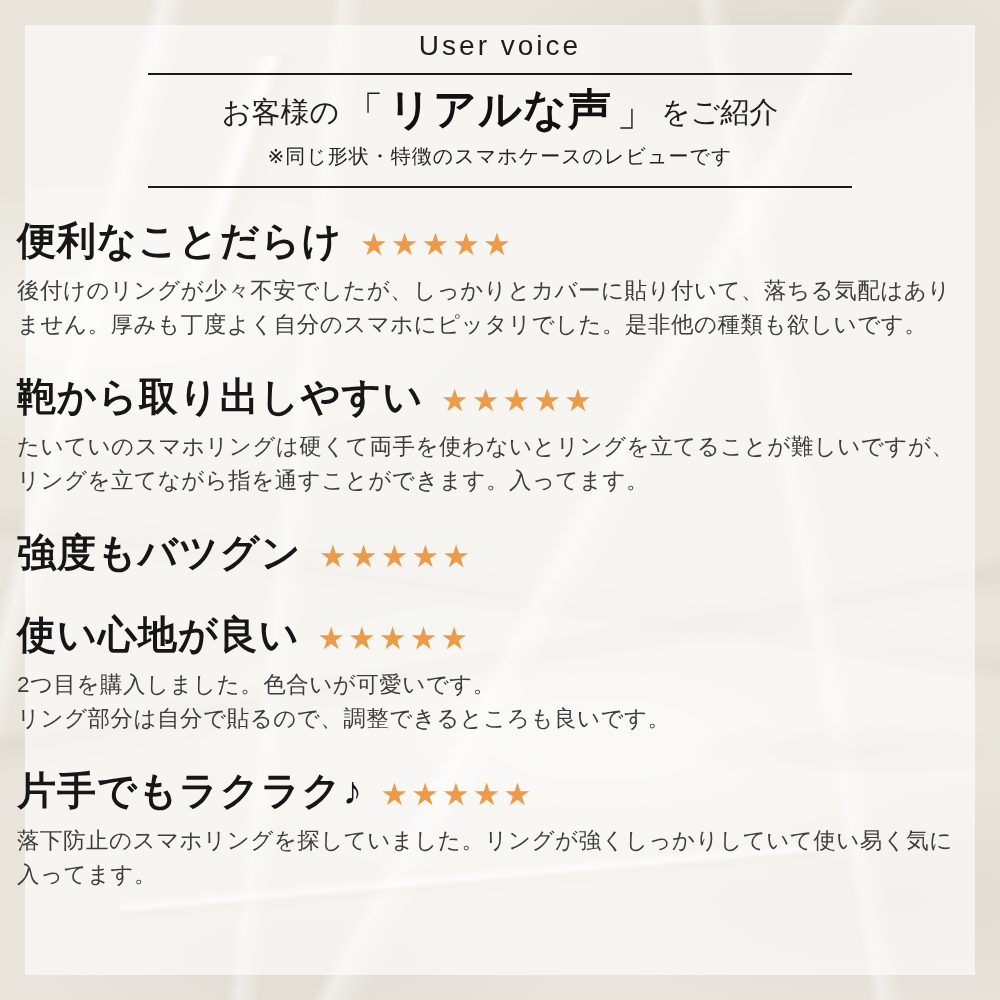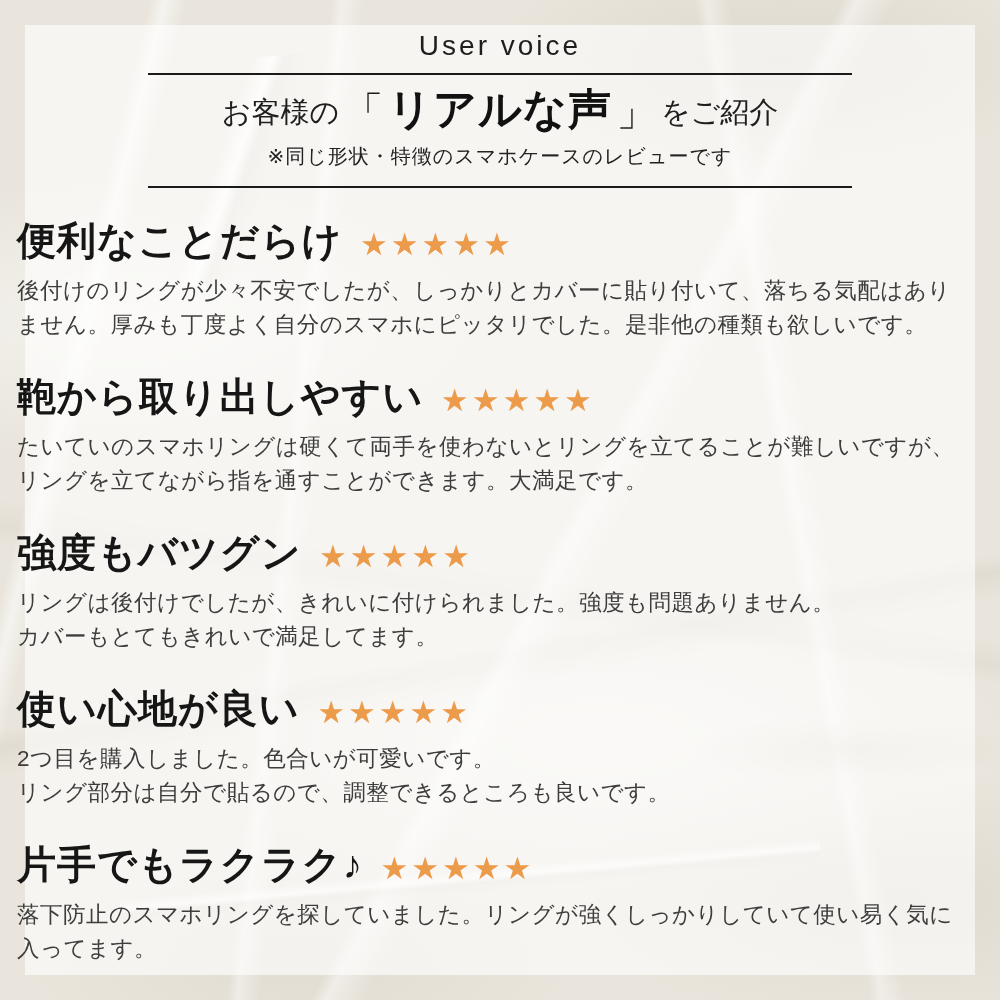--- a/index.html
+++ b/index.html
@@ -99,32 +99,28 @@
       </div>
     </div>
 
     <div class="review">
       <div class="review-title-row">
         <span class="review-title">鞄から取り出しやすい</span>
         <span class="stars">★★★★★</span>
       </div>
       <div class="review-body">
         <div>たいていのスマホリングは硬くて両手を使わないとリングを立てることが難しいですが、</div>
-        <div>リングを立てながら指を通すことができます。大満足です。</div>
+        <div>リングを立てながら指を通すことができます。入ってます。</div>
       </div>
     </div>
 
     <div class="review">
       <div class="review-title-row">
         <span class="review-title">強度もバツグン</span>
         <span class="stars">★★★★★</span>
-      </div>
-      <div class="review-body">
-        <div>リングは後付けでしたが、きれいに付けられました。強度も問題ありません。</div>
-        <div>カバーもとてもきれいで満足してます。</div>
       </div>
     </div>
 
     <div class="review">
       <div class="review-title-row">
         <span class="review-title">使い心地が良い</span>
         <span class="stars">★★★★★</span>
       </div>
       <div class="review-body">
         <div>2つ目を購入しました。色合いが可愛いです。</div>

